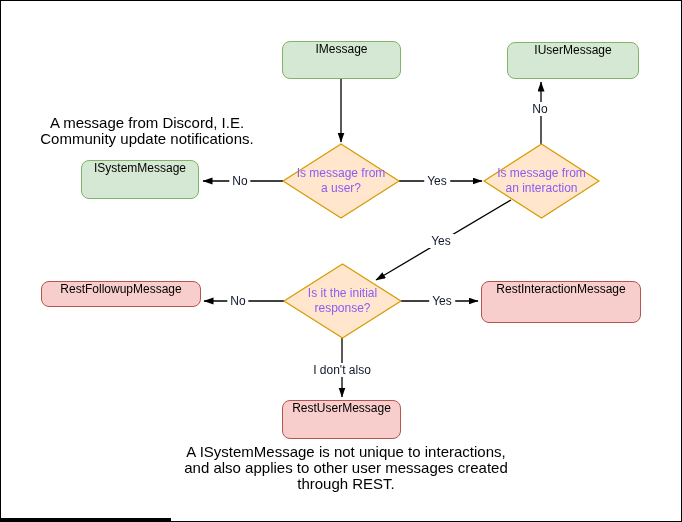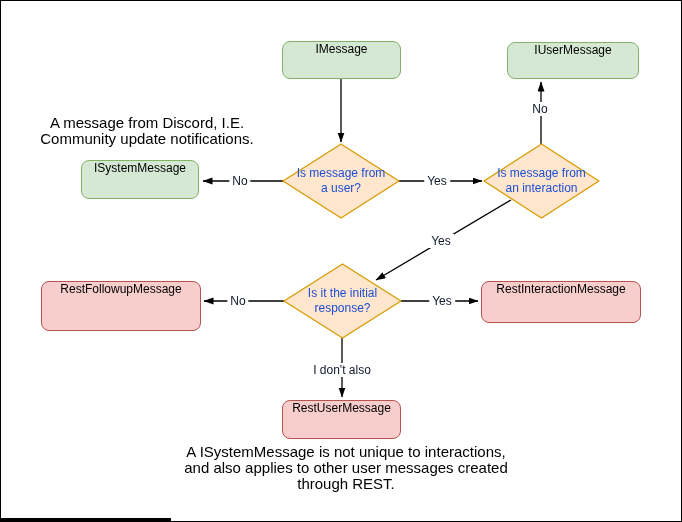--- a/index.html
+++ b/index.html
@@ -54,21 +54,21 @@
     background: #f8cecc;
     border: 1.3px solid #b85450;
   }
   .diamond-label {
     position: absolute;
     display: flex;
     align-items: center;
     justify-content: center;
     text-align: center;
     font-size: 12px;
-    color: #1d4ed8;
+    color: #8b5cf6;
     line-height: 15px;
     padding: 0 9px;
     box-sizing: border-box;
   }
   .edge-label {
     position: absolute;
     transform: translate(-50%, -50%);
     background: #ffffff;
     font-size: 12px;
     color: #0f172a;
@@ -122,21 +122,21 @@
   <div class="node green" style="left:281px; top:40px; width:119px; height:38px;">
     <span>IMessage</span>
   </div>
   <div class="node green" style="left:480px; top:41px; width:132px; height:37px;margin-left:26px;">
     <span>IUserMessage</span>
   </div>
   <div class="node green" style="left:80px; top:159px; width:118px; height:39px;">
     <span>ISystemMessage</span>
   </div>
 
-  <div class="node red" style="left:40px; top:280px; width:160px; height:50px;">
+  <div class="node red" style="left:40px; top:280px; width:160px; height:26px;">
     <span>RestFollowupMessage</span>
   </div>
   <div class="node red" style="left:281px; top:399px; width:119px; height:39px;">
     <span>RestUserMessage</span>
   </div>
   <div class="node red" style="left:480px; top:280px; width:160px; height:42px;">
     <span>RestInteractionMessage</span>
   </div>
 
   <div class="diamond-label" style="left:282px; top:143px; width:116px; height:74px;">Is message from a user?</div>

